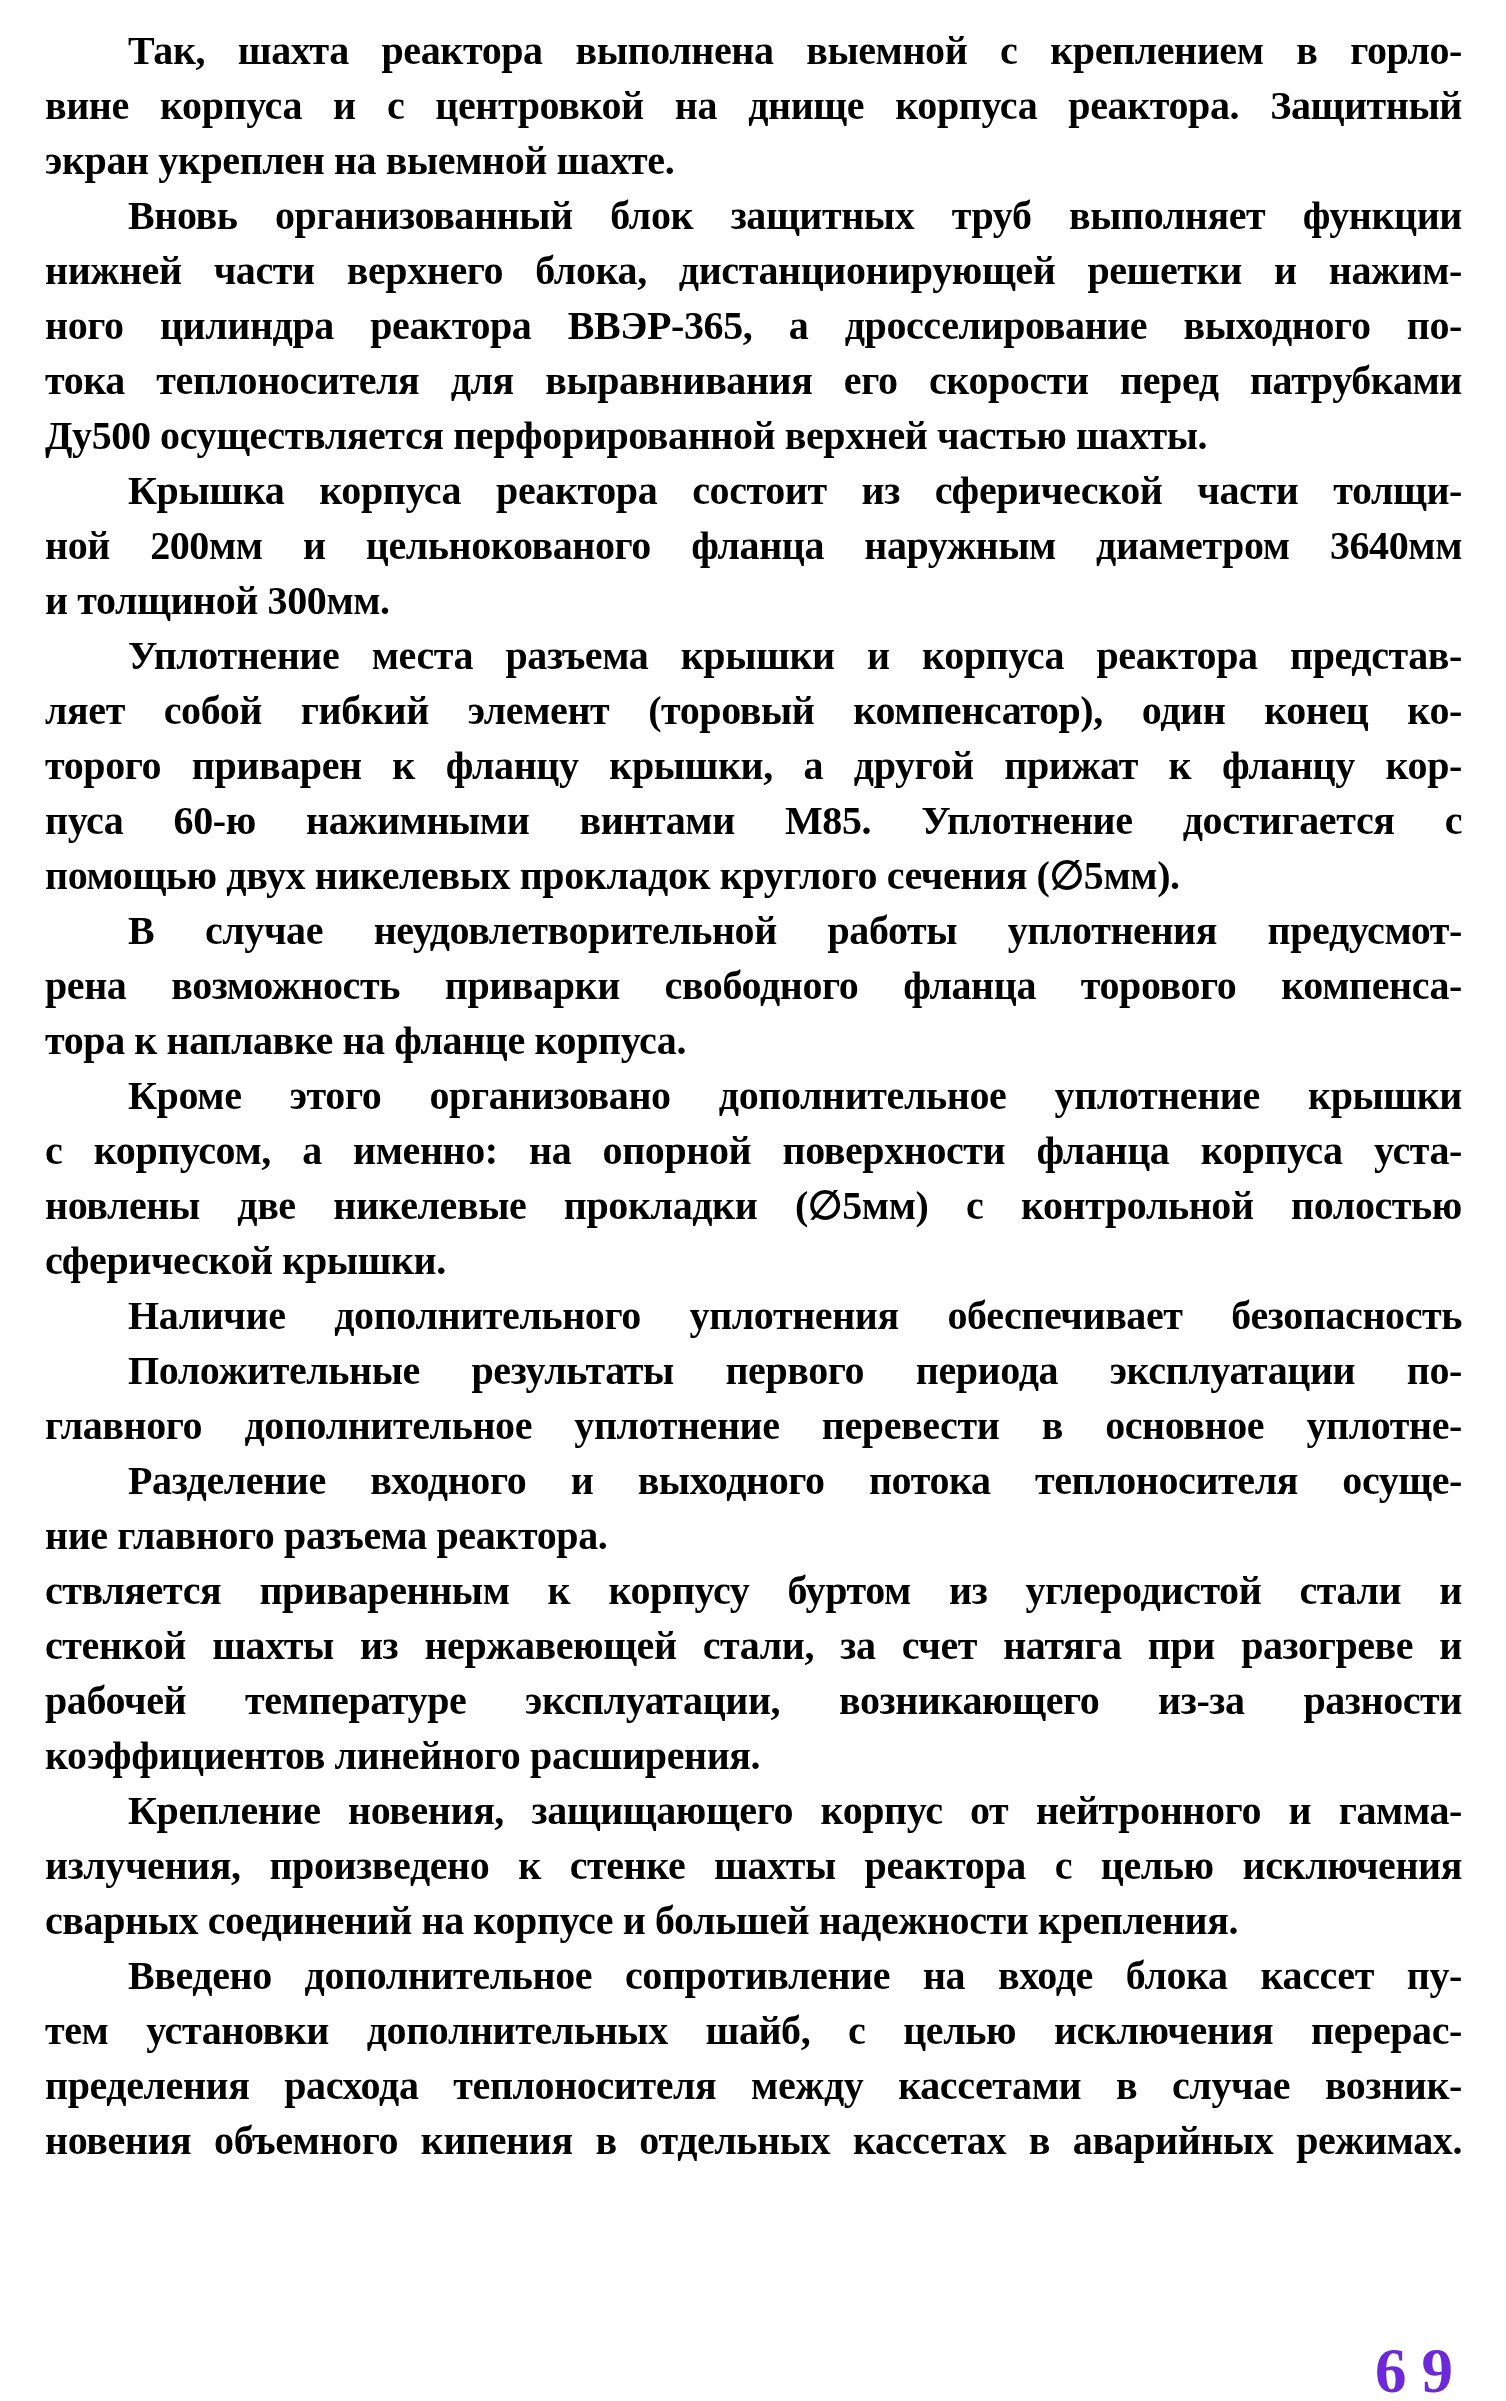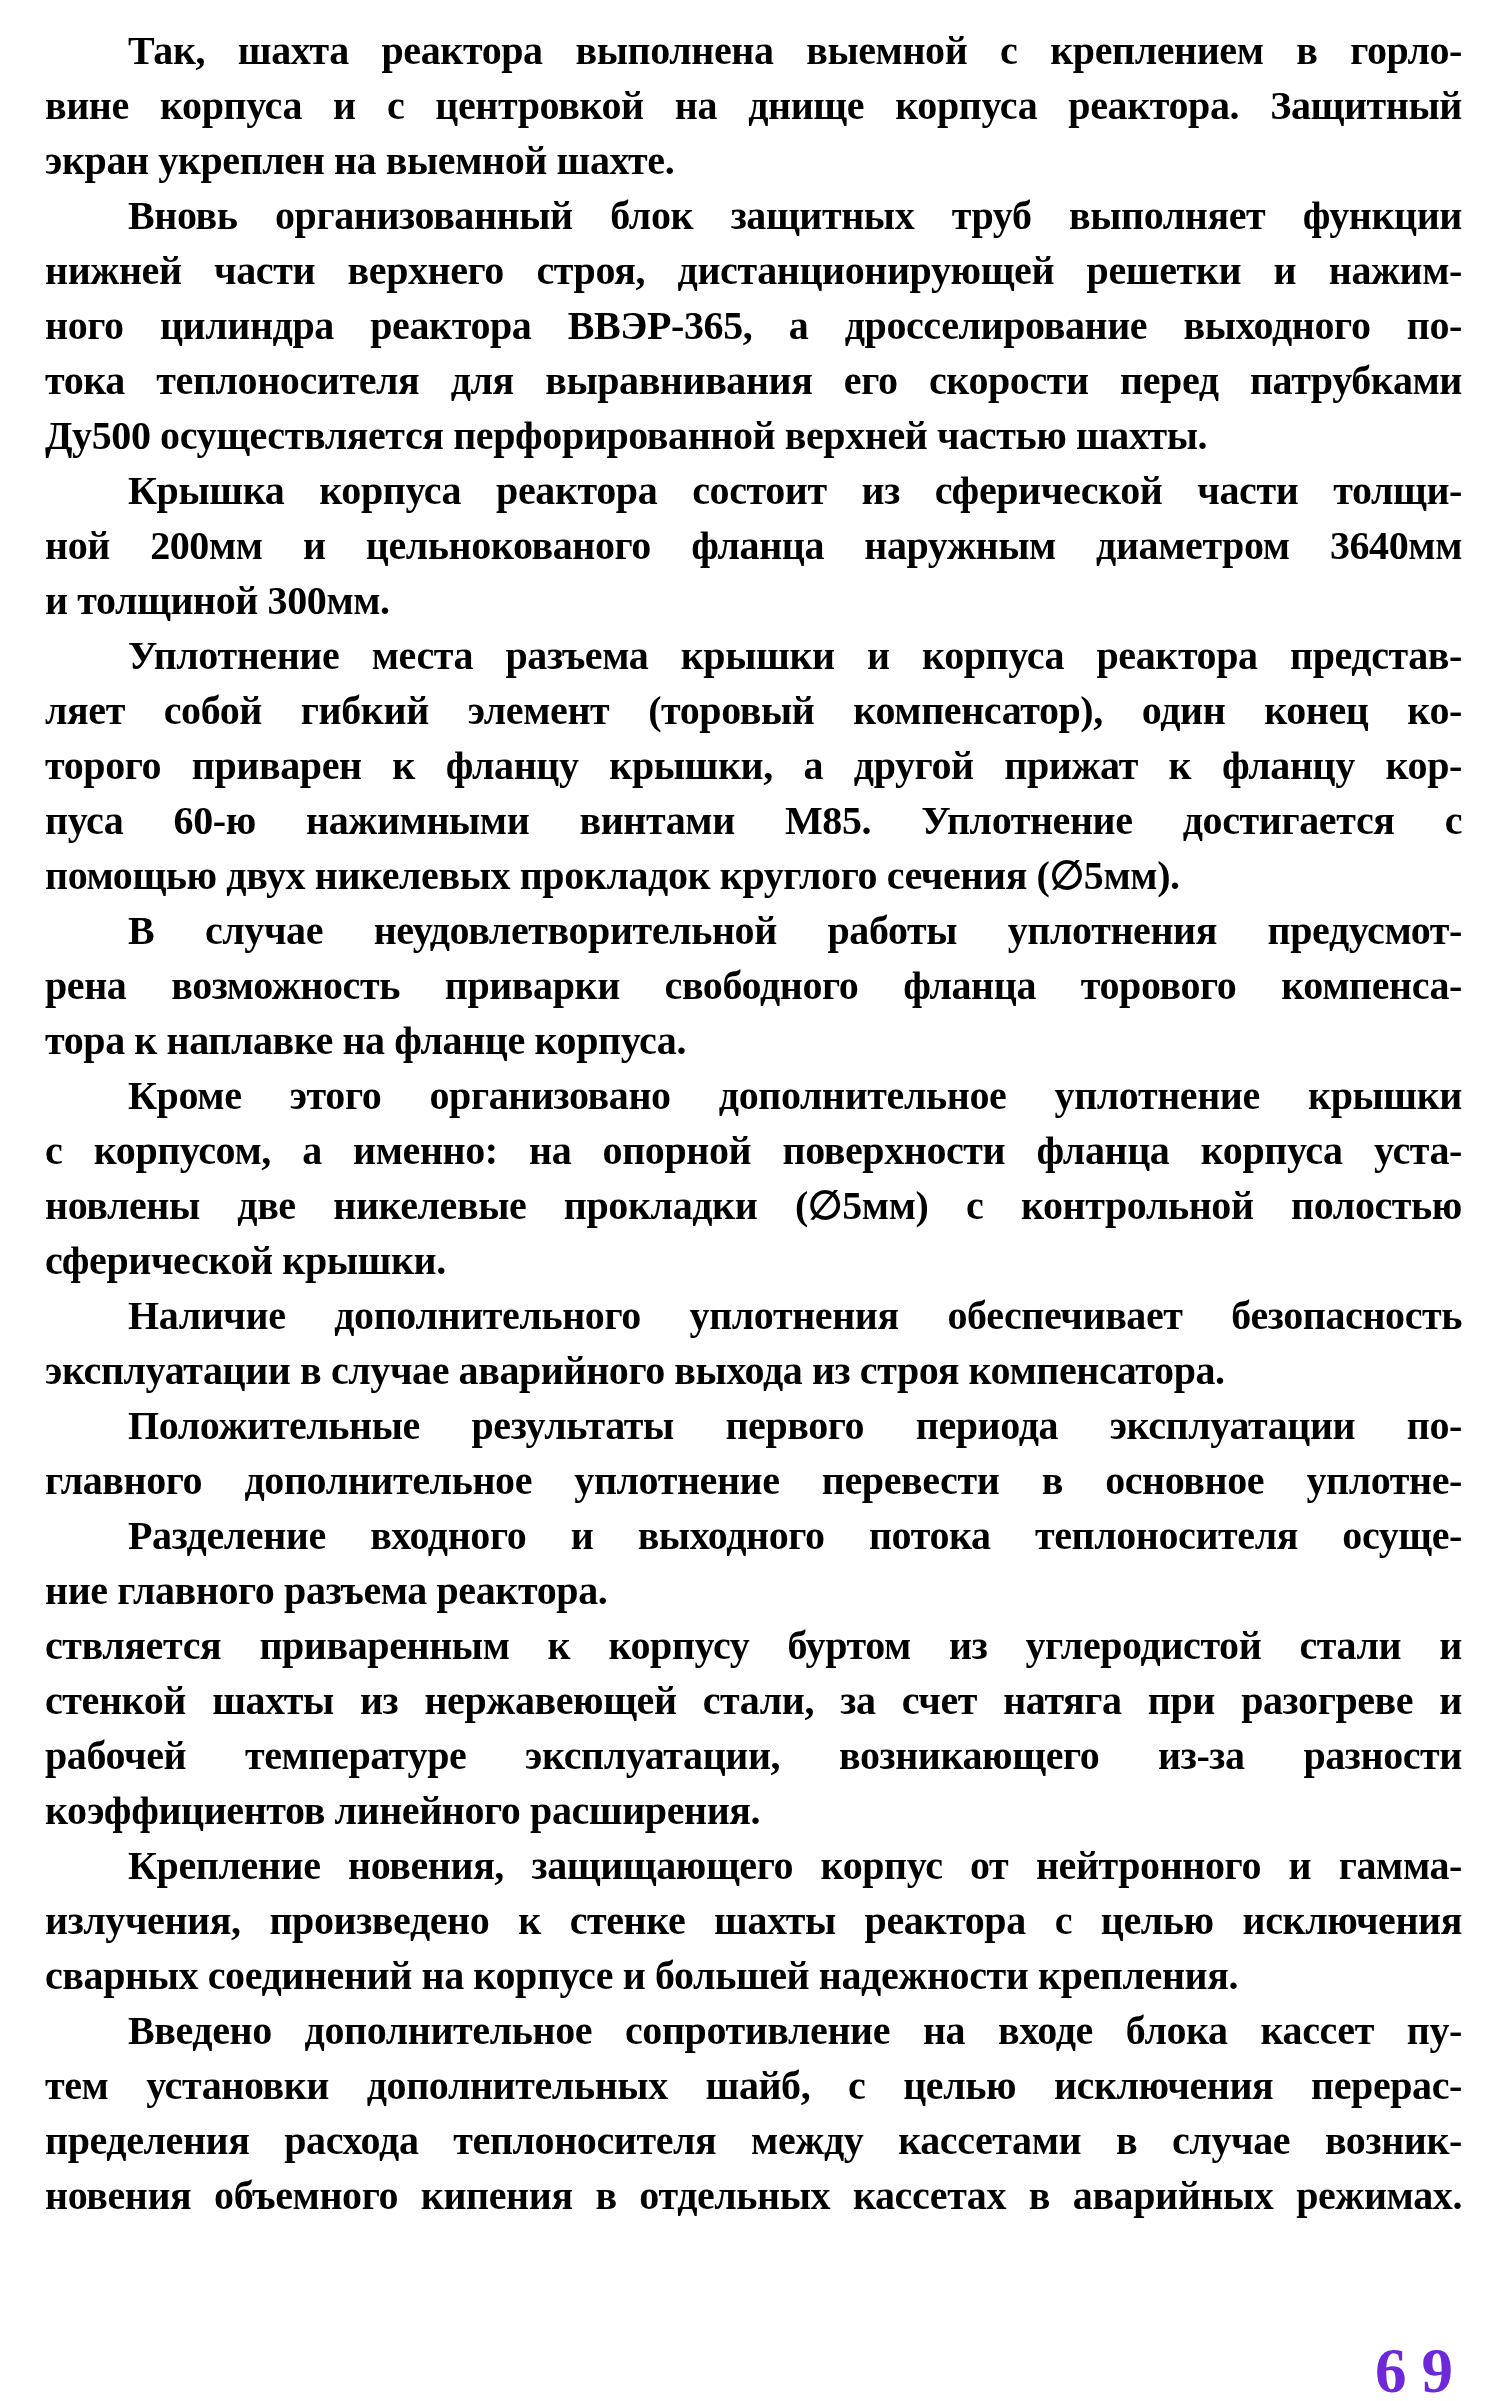--- a/index.html
+++ b/index.html
@@ -58,41 +58,40 @@
 </head>
 <body>
 
 <div class="page">
 
   <div class="text-block" id="text-root">
       <div class="line first">Так, шахта реактора выполнена выемной с креплением в горло-</div>
       <div class="line">вине корпуса и с центровкой на днище корпуса реактора. Защитный</div>
       <div class="line last">экран укреплен на выемной шахте.</div>
       <div class="line first">Вновь организованный блок защитных труб выполняет функции</div>
-      <div class="line">нижней части верхнего строя, дистанционирующей решетки и нажим-</div>
+      <div class="line">нижней части верхнего блока, дистанционирующей решетки и нажим-</div>
       <div class="line">ного цилиндра реактора ВВЭР-365, а дросселирование выходного по-</div>
       <div class="line">тока теплоносителя для выравнивания его скорости перед патрубками</div>
       <div class="line last">Ду500 осуществляется перфорированной верхней частью шахты.</div>
       <div class="line first">Крышка корпуса реактора состоит из сферической части толщи-</div>
       <div class="line">ной 200мм и цельнокованого фланца наружным диаметром 3640мм</div>
       <div class="line last">и толщиной 300мм.</div>
       <div class="line first">Уплотнение места разъема крышки и корпуса реактора представ-</div>
       <div class="line">ляет собой гибкий элемент (торовый компенсатор), один конец ко-</div>
       <div class="line">торого приварен к фланцу крышки, а другой прижат к фланцу кор-</div>
       <div class="line">пуса 60-ю нажимными винтами М85. Уплотнение достигается с</div>
       <div class="line last">помощью двух никелевых прокладок круглого сечения (∅5мм).</div>
       <div class="line first">В случае неудовлетворительной работы уплотнения предусмот-</div>
       <div class="line">рена возможность приварки свободного фланца торового компенса-</div>
       <div class="line last">тора к наплавке на фланце корпуса.</div>
       <div class="line first">Кроме этого организовано дополнительное уплотнение крышки</div>
       <div class="line">с корпусом, а именно: на опорной поверхности фланца корпуса уста-</div>
       <div class="line">новлены две никелевые прокладки (∅5мм) с контрольной полостью</div>
       <div class="line last">сферической крышки.</div>
       <div class="line first">Наличие дополнительного уплотнения обеспечивает безопасность</div>
-      <div class="line last">эксплуатации в случае аварийного выхода из строя компенсатора.</div>
       <div class="line first">Положительные результаты первого периода эксплуатации по-</div>
       <div class="line">главного дополнительное уплотнение перевести в основное уплотне-</div>
       <div class="line first">Разделение входного и выходного потока теплоносителя осуще-</div>
       <div class="line last">ние главного разъема реактора.</div>
       <div class="line">ствляется приваренным к корпусу буртом из углеродистой стали и</div>
       <div class="line">стенкой шахты из нержавеющей стали, за счет натяга при разогреве и</div>
       <div class="line">рабочей температуре эксплуатации, возникающего из-за разности</div>
       <div class="line last">коэффициентов линейного расширения.</div>
       <div class="line first">Крепление новения, защищающего корпус от нейтронного и гамма-</div>
       <div class="line">излучения, произведено к стенке шахты реактора с целью исключения</div>

